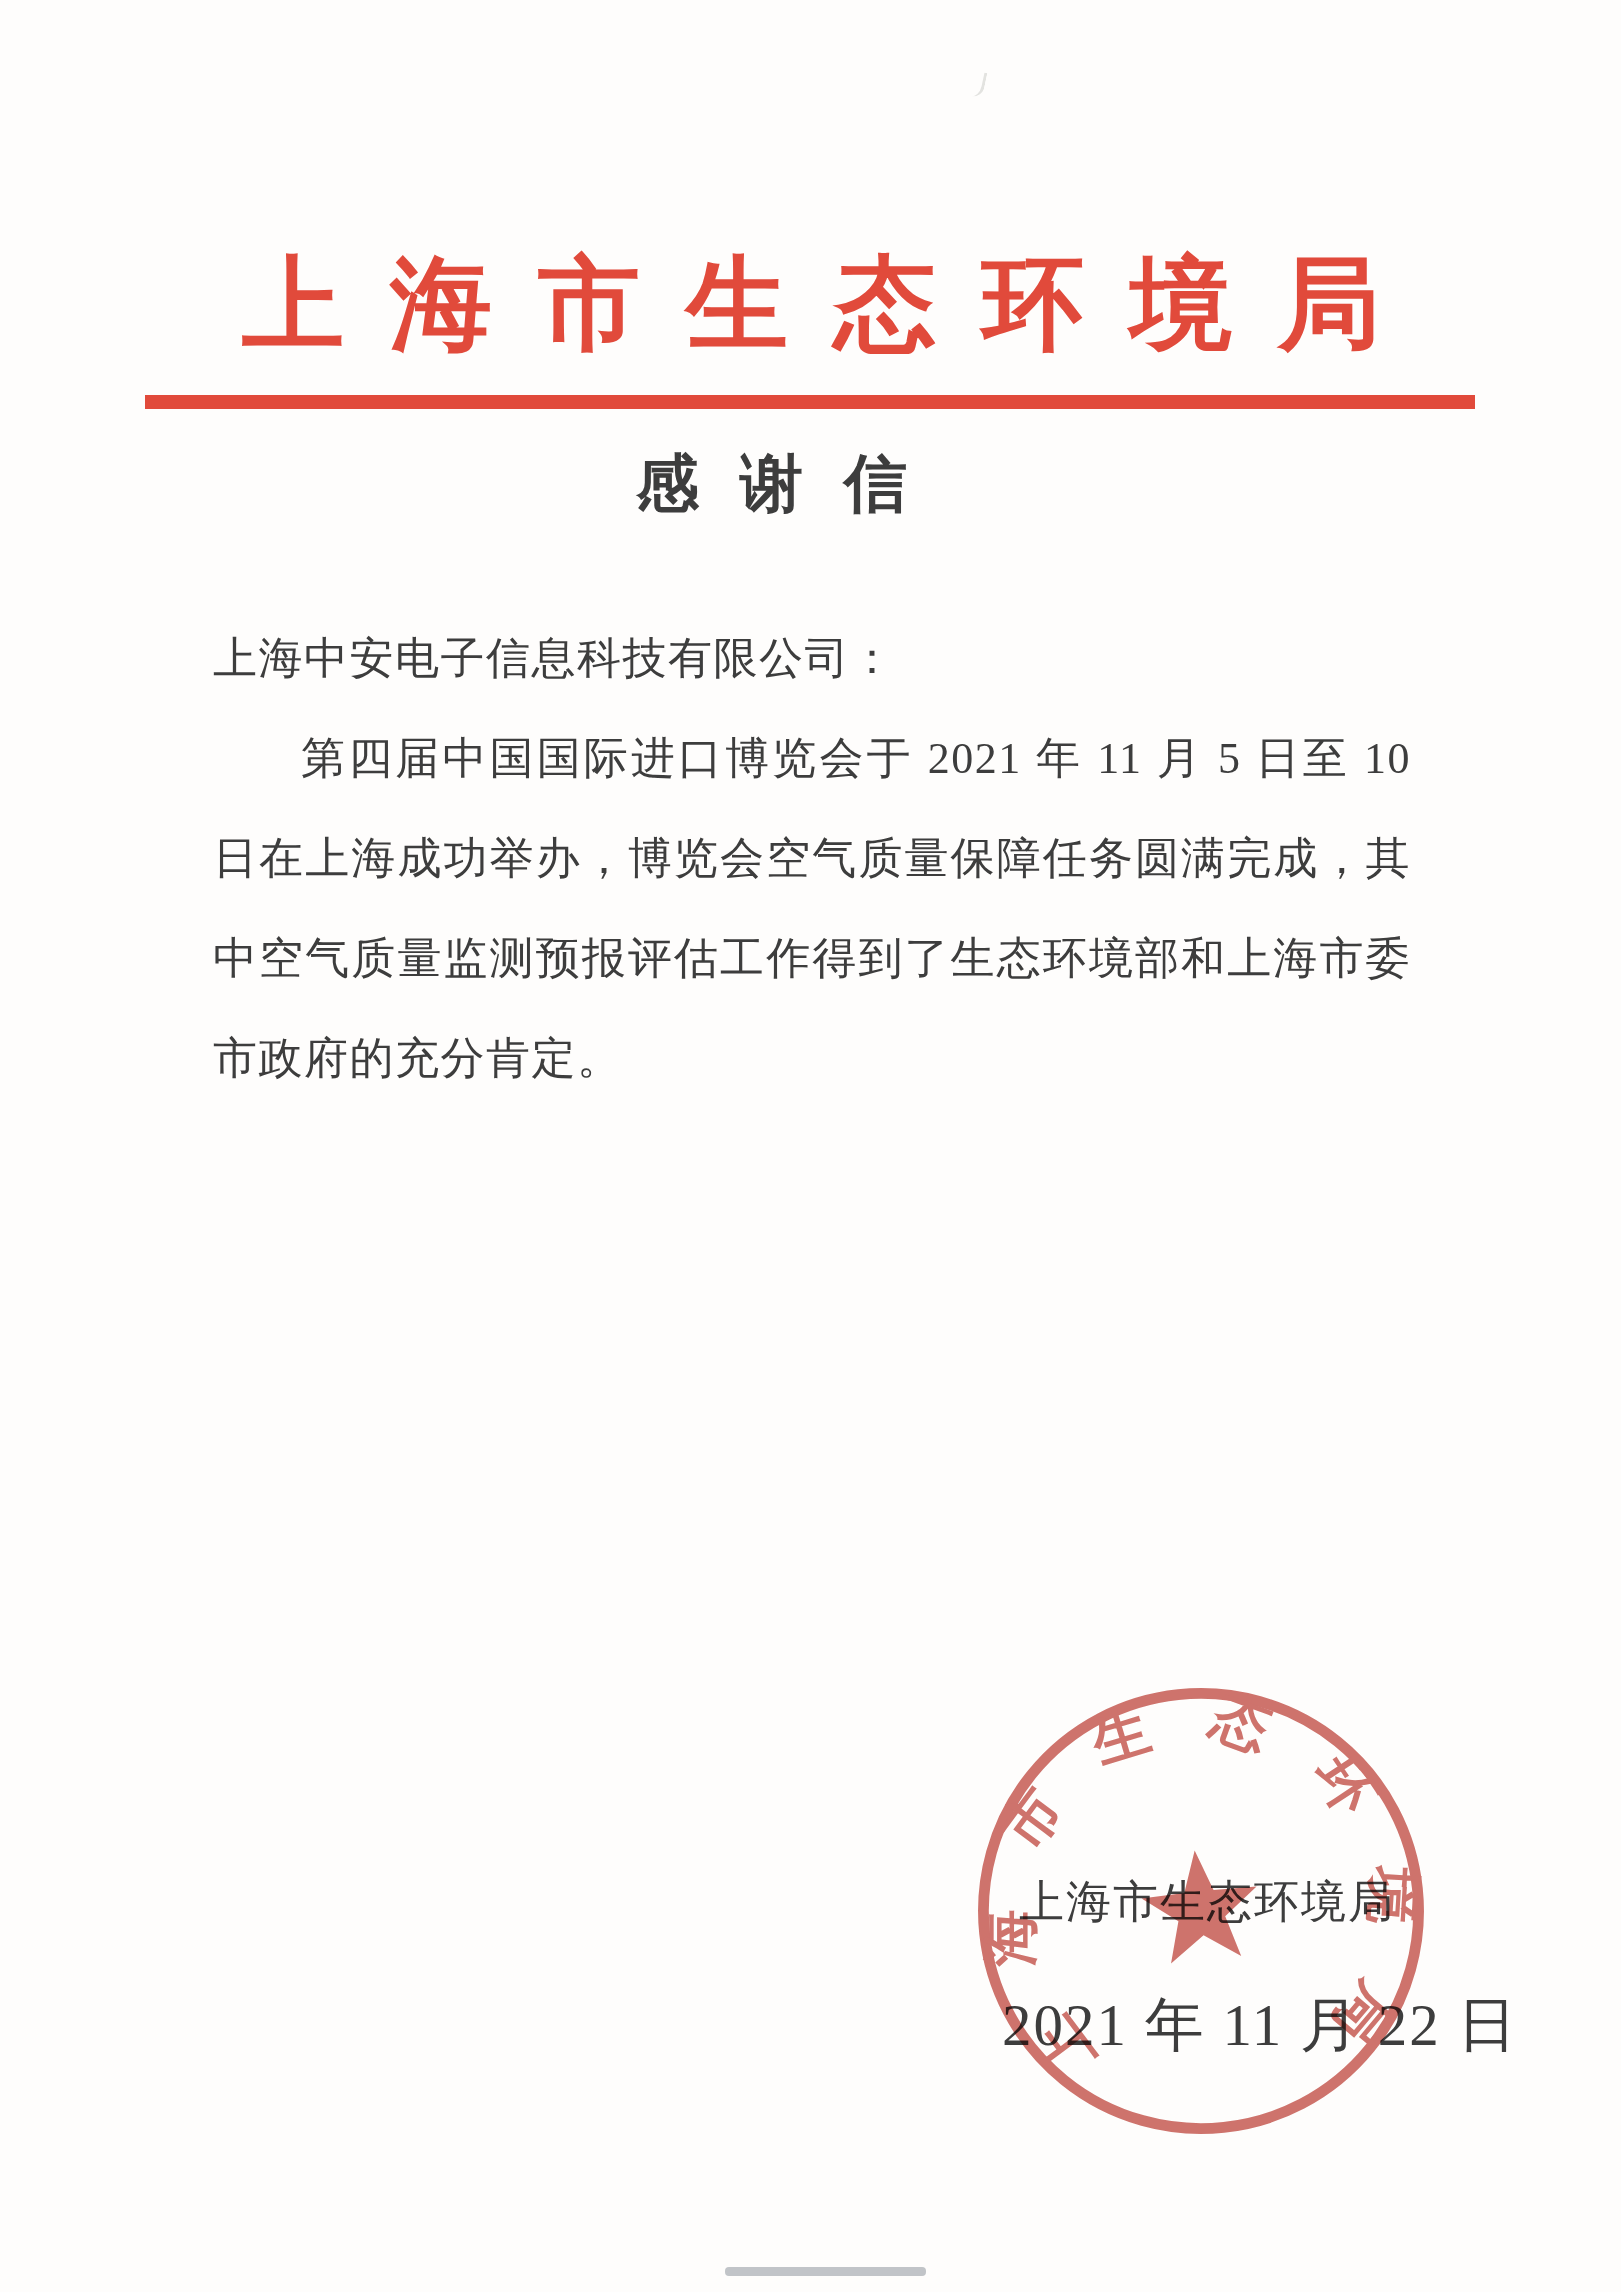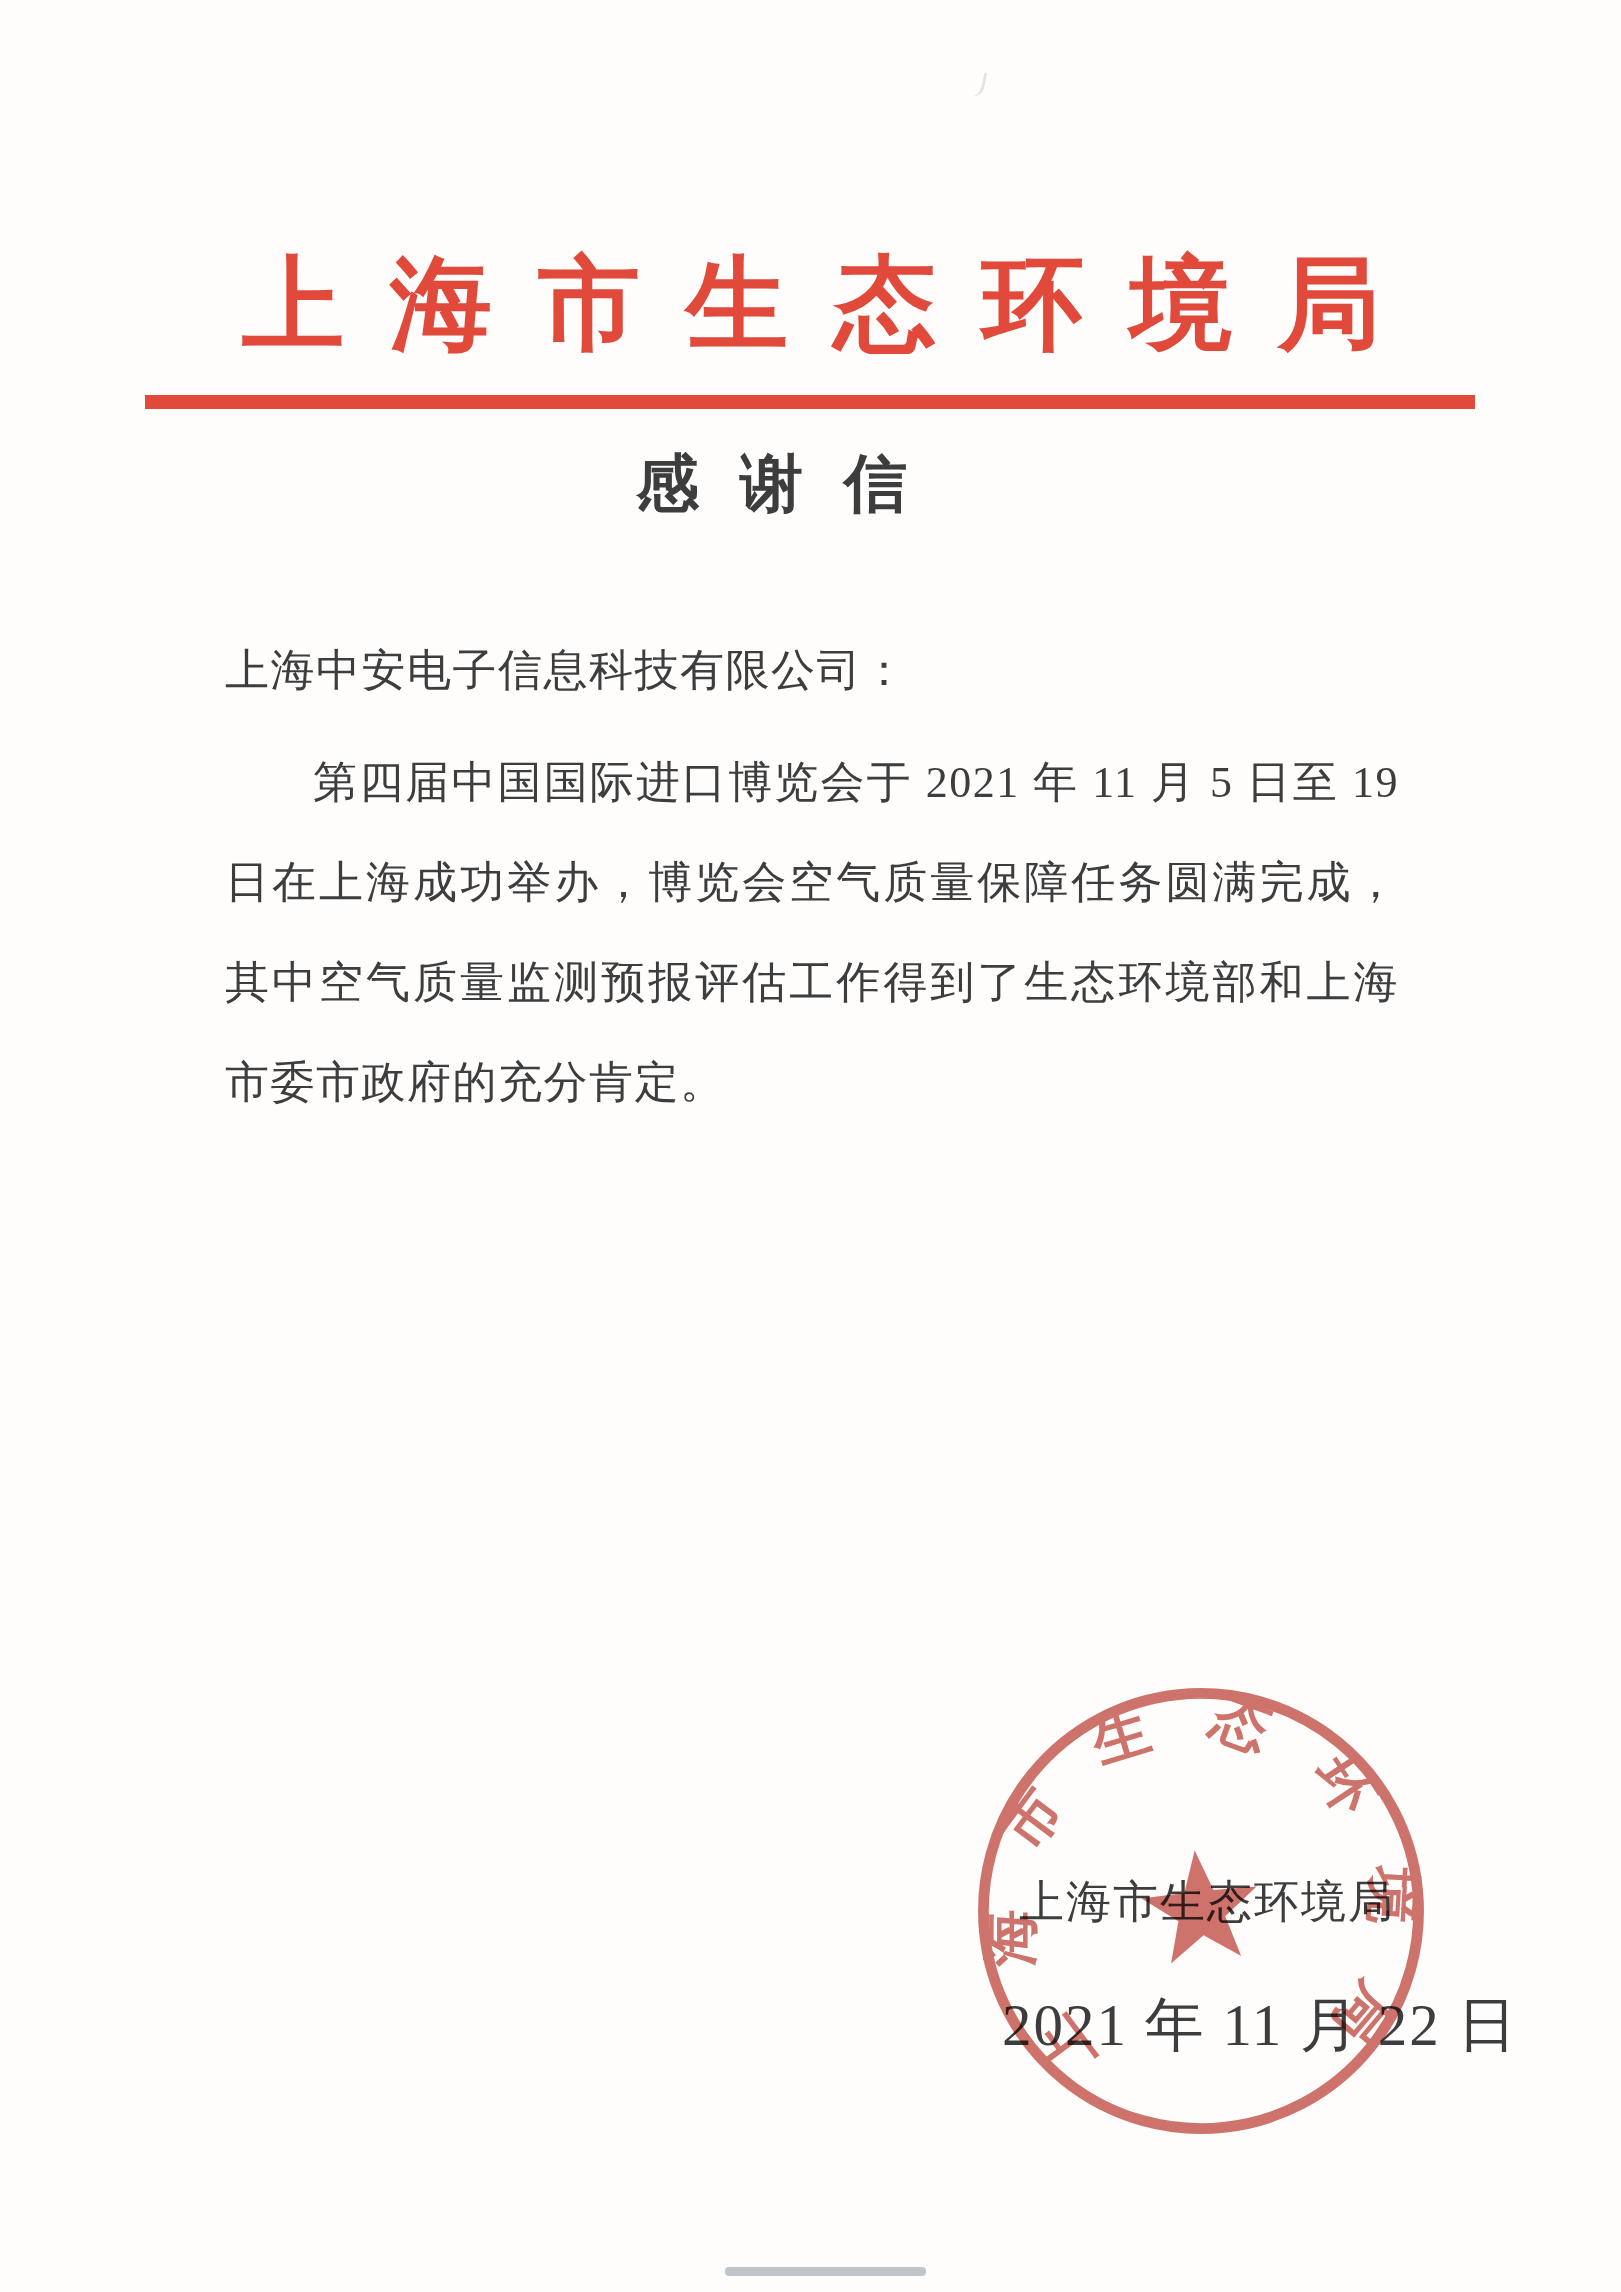--- a/index.html
+++ b/index.html
@@ -40,21 +40,21 @@
   }
 
   
   .body-block {
     position:absolute; top:609px; left:213px; width:1198px;
     font-size:44px; line-height:100px;
     letter-spacing:1.5px;
     color:var(--body_ink);
     text-align:justify;
   }
-  .body-block p { margin:12px; }
+  .body-block p { margin:0; }
   .body-block p.indent { text-indent:2em; }
 
   
   .signature {
     position:absolute; top:1872px; left:1019px;
     font-size:45px; letter-spacing:2px;
     color:var(--body_ink); white-space:nowrap;
   }
   .sig-date {
     position:absolute; top:1986px; left:1002px;
@@ -97,21 +97,21 @@
 <div class="page">
 
   <div class="letterhead">上海市生态环境局</div>
 
   <div class="divider"></div>
 
   <div class="letter-title">感谢信</div>
 
   <div class="body-block">
     <p class="recipient">上海中安电子信息科技有限公司：</p>
-    <p class="indent">第四届中国国际进口博览会于 2021 年 11 月 5 日至 19 日在上海成功举办，博览会空气质量保障任务圆满完成，其中空气质量监测预报评估工作得到了生态环境部和上海市委市政府的充分肯定。</p>
+    <p class="indent">第四届中国国际进口博览会于 2021 年 11 月 5 日至 10 日在上海成功举办，博览会空气质量保障任务圆满完成，其中空气质量监测预报评估工作得到了生态环境部和上海市委市政府的充分肯定。</p>
   </div>
 
   <div class="signature">上海市生态环境局</div>
 
   <div class="sig-date">2021 年 11 月 22 日</div>
 
   <svg class="seal" viewBox="0 0 500 500">
     <defs>
       <path id="sealArc" d="M 149.6 393.4 A 175 175 0 1 1 350.4 393.4" fill="none"></path>
     </defs>

